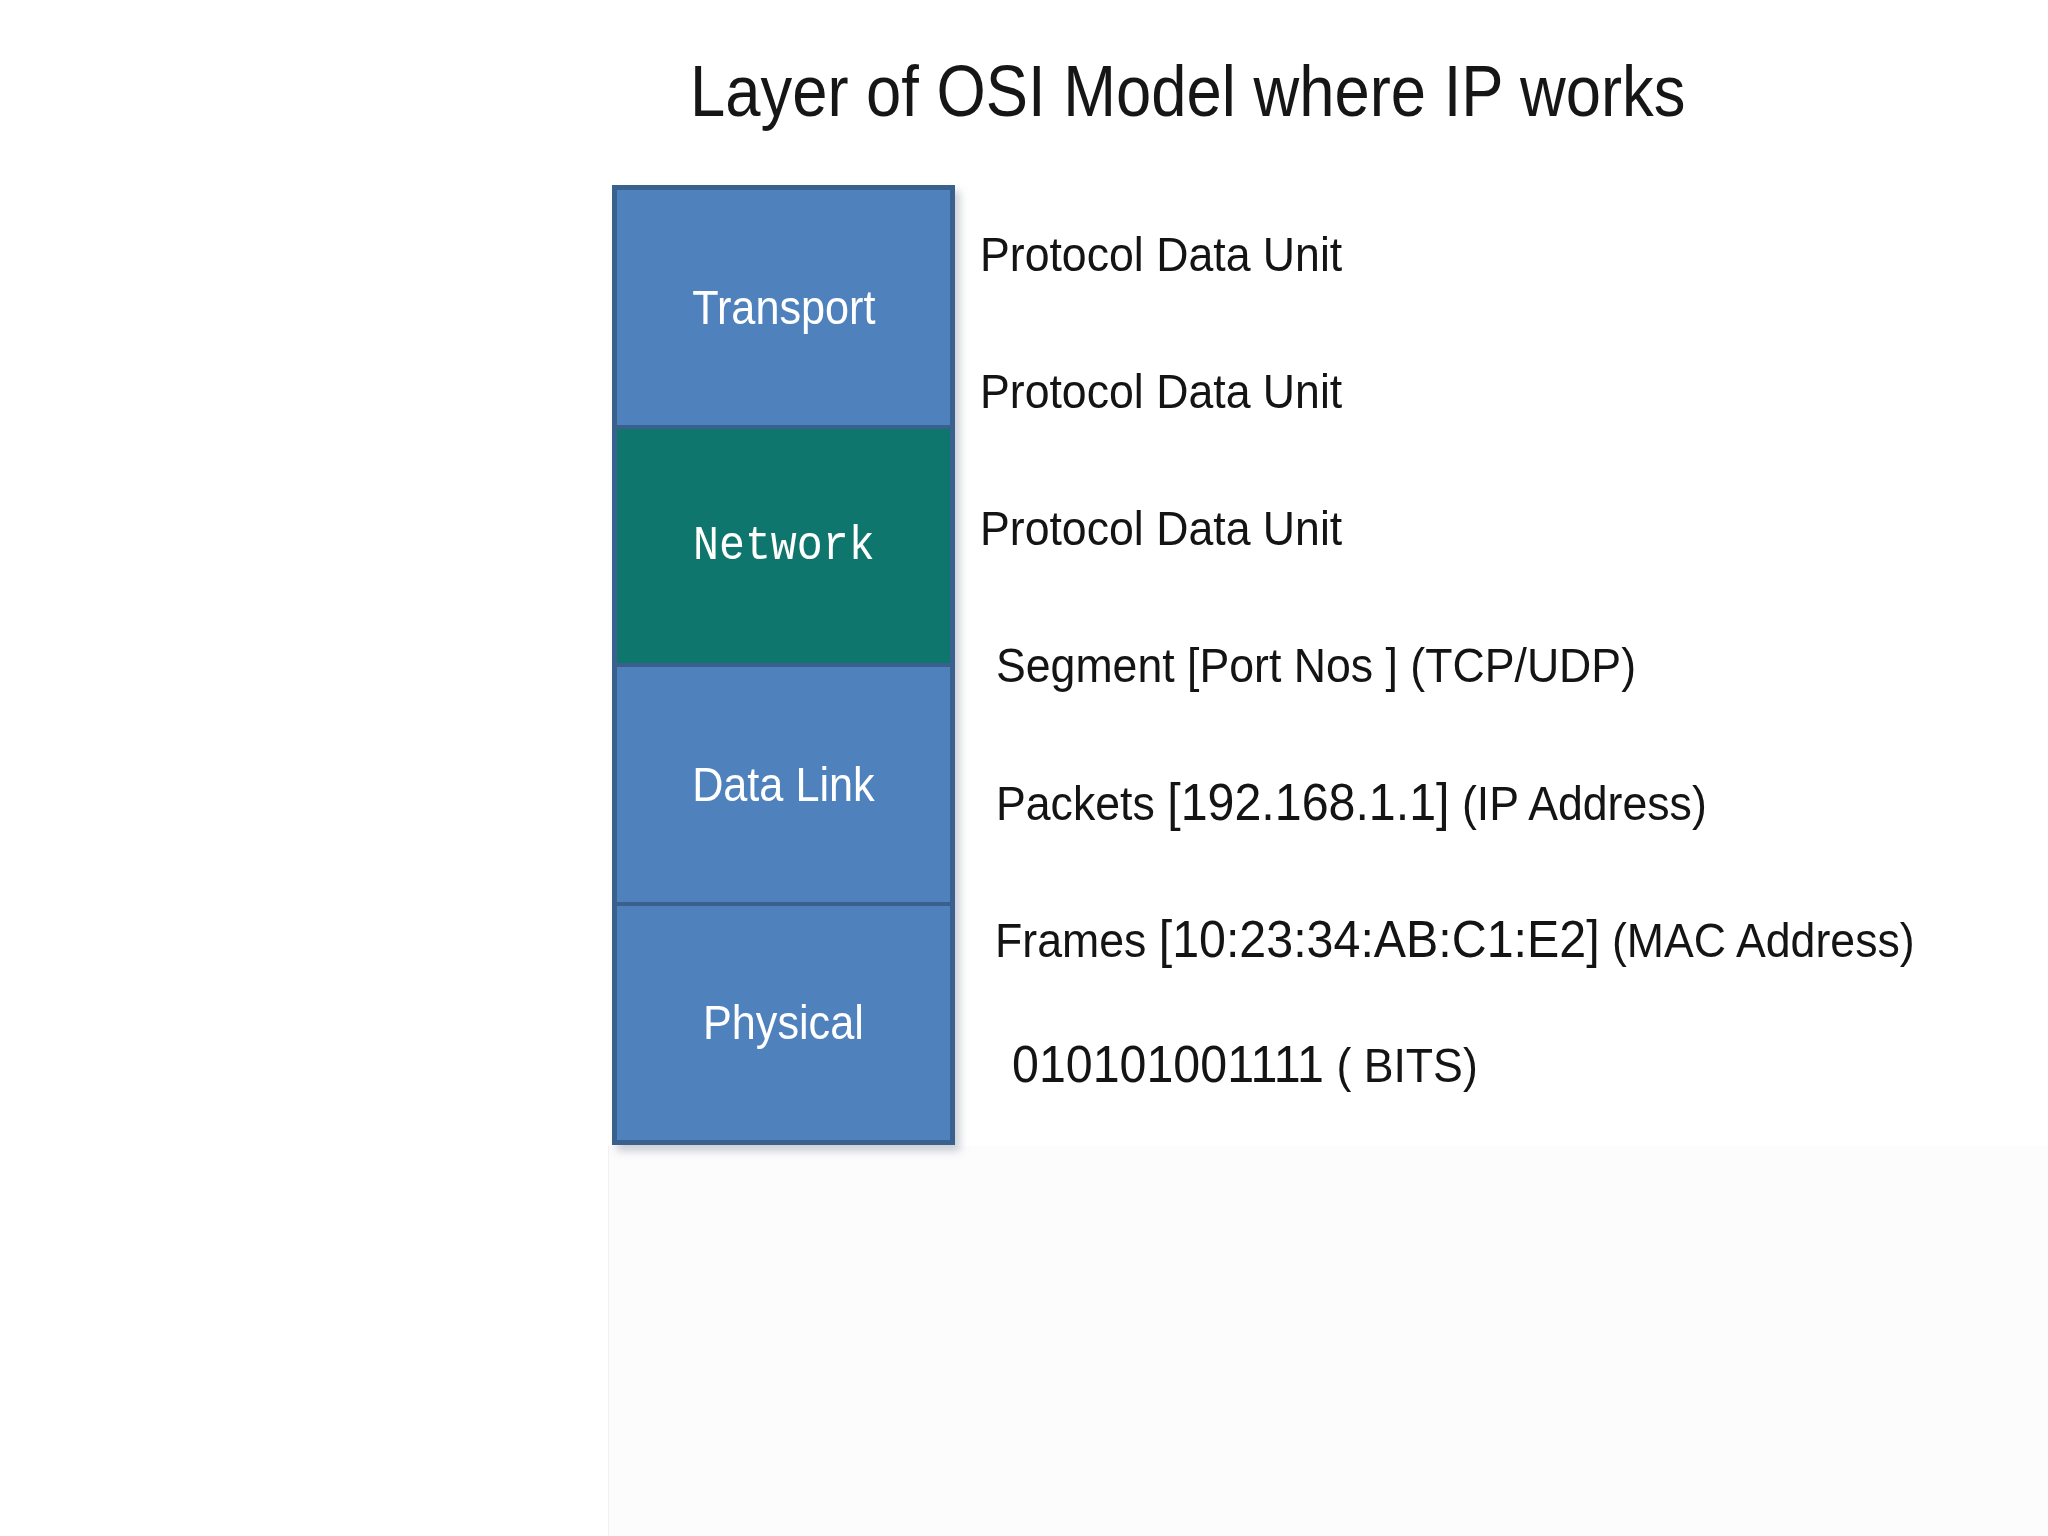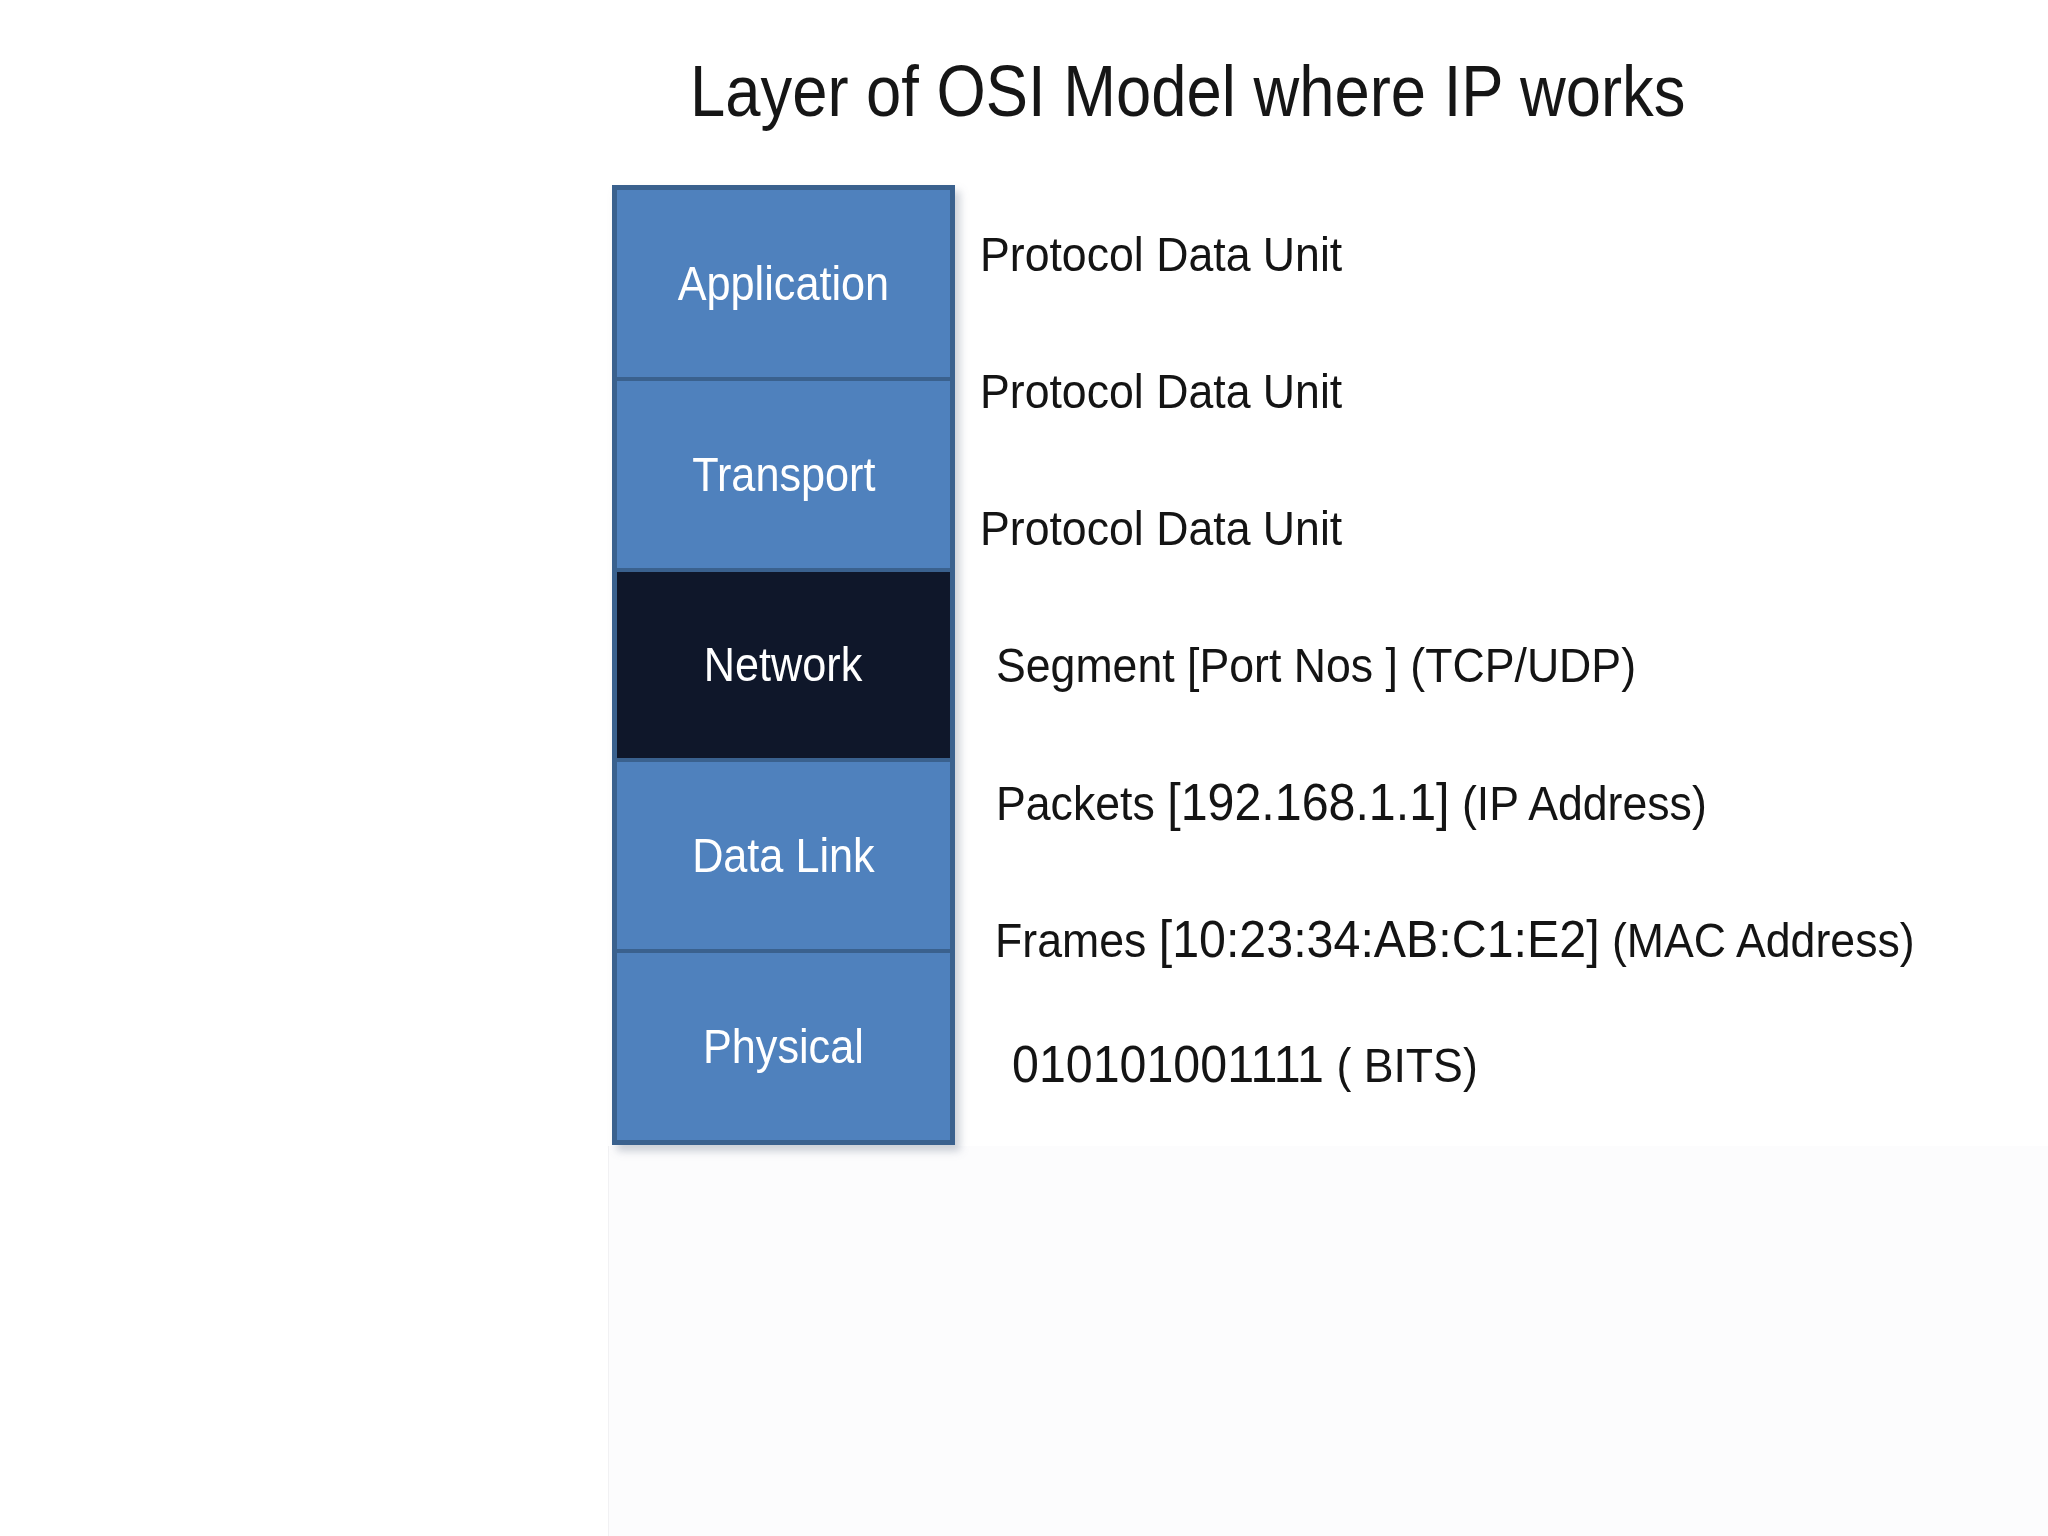--- a/index.html
+++ b/index.html
@@ -44,21 +44,21 @@
   }
   .layer {
     flex: 1;
     margin-top: 4px;
     background: #4f81bd;
     display: flex;
     align-items: center;
     justify-content: center;
   }
   .layer:first-child { margin-top: 0; }
-  .layer.highlight { background: #0f172a; }
+  .layer.highlight { background: #0f766e; font-family: Liberation Mono, monospace; }
   .layer-label {
     color: #ffffff;
     font-size: 48px;
     white-space: nowrap;
     transform: scaleX(0.90);
   }
 
   .annotations {
     position: absolute;
     left: 0; top: 185px;
@@ -82,23 +82,20 @@
 </style>
 </head>
 <body>
 
 <div class="slide-shade"></div>
 
 <div class="title">Layer of OSI Model where IP works</div>
 
 <div class="stack" id="stack">
     <div class="layer">
-      <span class="layer-label">Application</span>
-    </div>
-    <div class="layer">
       <span class="layer-label">Transport</span>
     </div>
     <div class="layer highlight">
       <span class="layer-label">Network</span>
     </div>
     <div class="layer">
       <span class="layer-label">Data Link</span>
     </div>
     <div class="layer">
       <span class="layer-label">Physical</span>

